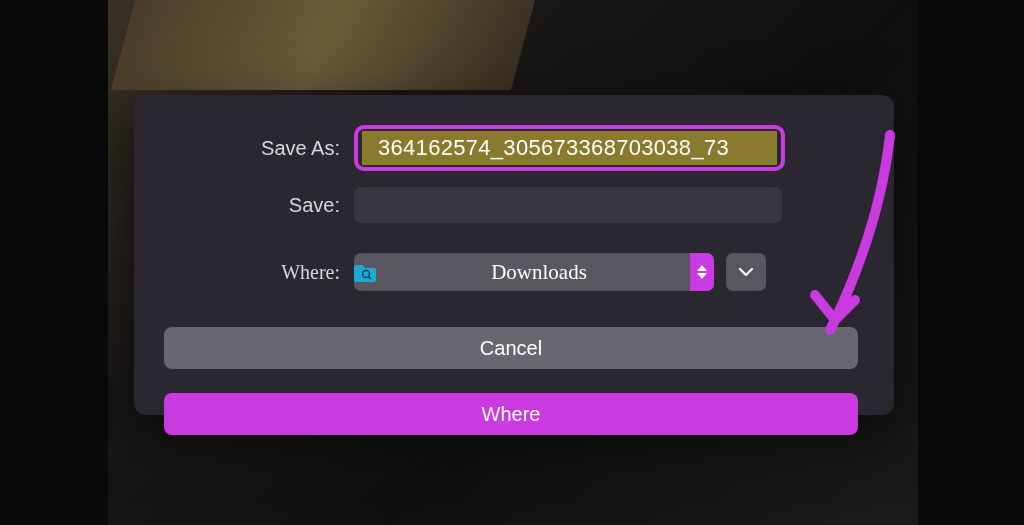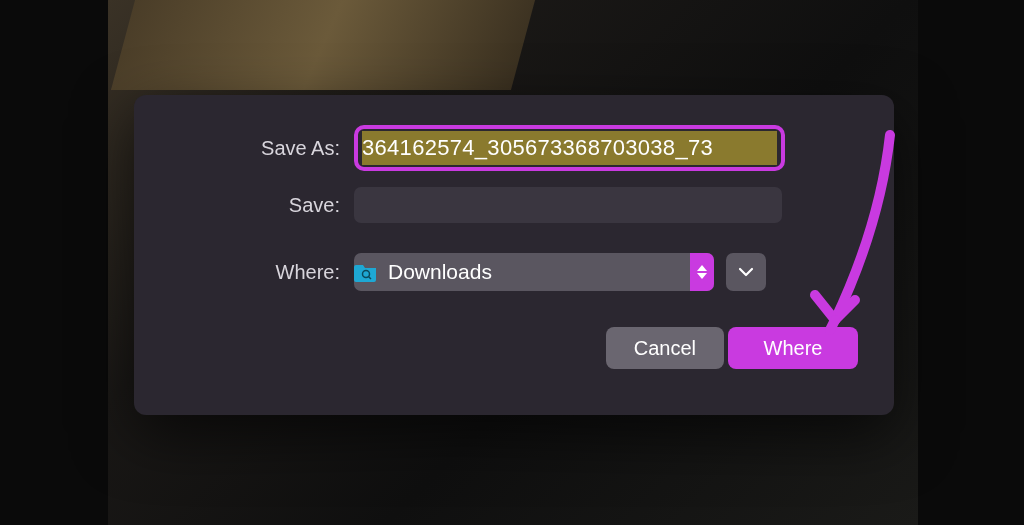--- a/index.html
+++ b/index.html
@@ -45,20 +45,21 @@
       padding: 30px 30px 24px 30px;
     }
     .form-row {
       display: flex;
       align-items: center;
       margin-bottom: 16px;
     }
     .form-row.where-row {
       margin-top: 30px;
       margin-bottom: 36px;
+      font-family: Liberation Serif, serif;
     }
     .label {
       width: 190px;
       text-align: right;
       color: #d8d5dc;
       font-size: 20px;
       padding-right: 14px;
       font-weight: 400;
     }
     .filename-wrap {
@@ -69,21 +70,21 @@
       border: 4px solid #c93ae0;
       border-radius: 10px;
       padding: 2px 4px;
       display: inline-block;
       background: transparent;
     }
     .filename-input {
       background: #8a7a2e;
       color: #ffffff;
       font-size: 22px;
-      padding: 4px 0;
+      padding: 4px 16px;
       border: none;
       outline: none;
       width: 415px;
       font-family: inherit;
       letter-spacing: 0.3px;
     }
     .tags-input {
       background: #3a3640;
       border: none;
       border-radius: 7px;
@@ -97,20 +98,21 @@
     .where-select {
       background: #5a5660;
       border-radius: 7px;
       height: 38px;
       width: 360px;
       display: flex;
       align-items: center;
       padding: 0 0 0 0;
       position: relative;
       cursor: pointer;
+      text-align: center;
     }
     .folder-icon {
       width: 24px;
       height: 20px;
       margin-right: 10px;
       flex-shrink: 0;
     }
     .folder-icon svg {
       display: block;
     }
@@ -156,22 +158,23 @@
       align-items: center;
       justify-content: center;
       cursor: pointer;
     }
     .expand-btn svg {
       display: block;
     }
     .button-row {
       display: flex;
       justify-content: flex-end;
-      gap: 4px;
+      gap: 24px;
       padding-right: 6px;
+      flex-direction: column;
     }
     .btn {
       height: 42px;
       border-radius: 8px;
       font-size: 20px;
       border: none;
       cursor: pointer;
       padding: 0 28px;
       font-family: inherit;
     }

